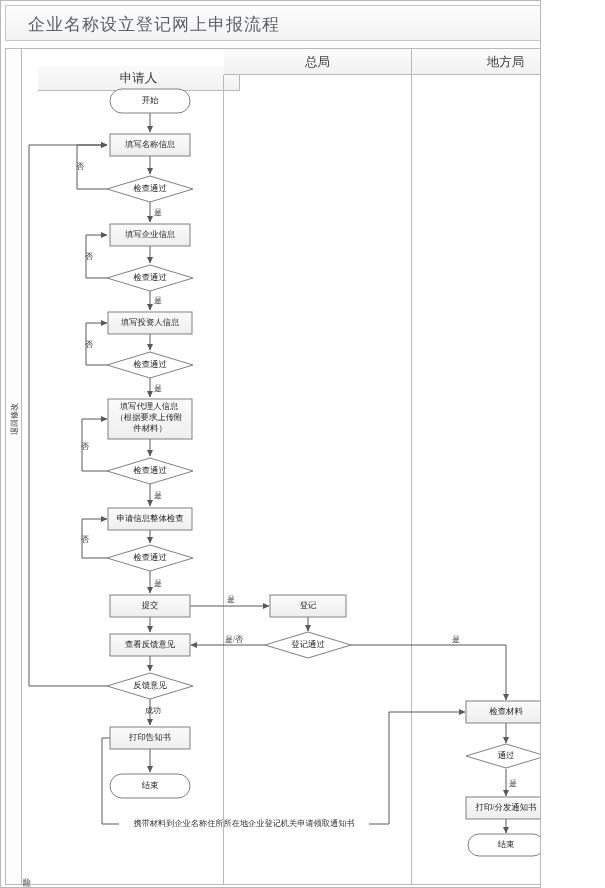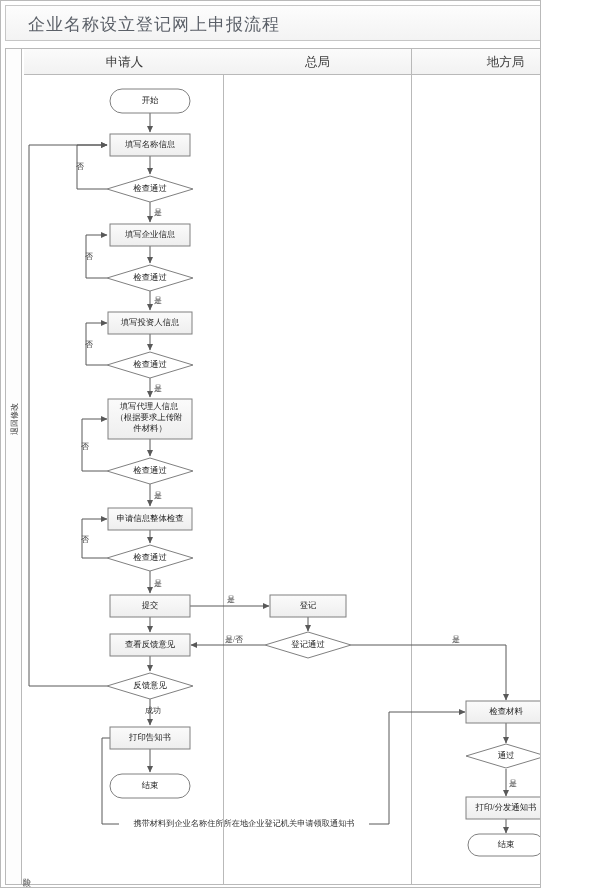--- a/index.html
+++ b/index.html
@@ -73,21 +73,21 @@
 
   <div id="title-bar">
     <div id="title-text">企业名称设立登记网上申报流程</div>
   </div>
 
   <div id="lane-frame">
     <div id="lane-label-col">
       <div id="lane-label-text">阶段</div>
     </div>
 
-    <div class="hdr" style="left:18px;width:202px;">申请人</div>
+    <div class="hdr" style="left:32px;width:202px;margin-top:16px;">申请人</div>
     <div class="hdr" style="left:218px;width:188px;">总局</div>
     <div class="hdr last" style="left:406px;width:187px;">地方局</div>
 
     <div class="lanecol" style="left:16px;width:202px;"></div>
     <div class="lanecol" style="left:218px;width:188px;"></div>
     <div class="lanecol last" style="left:406px;width:187px;"></div>
   </div>
 
   <svg id="flow" viewBox="0 0 605 888">
     <defs>

